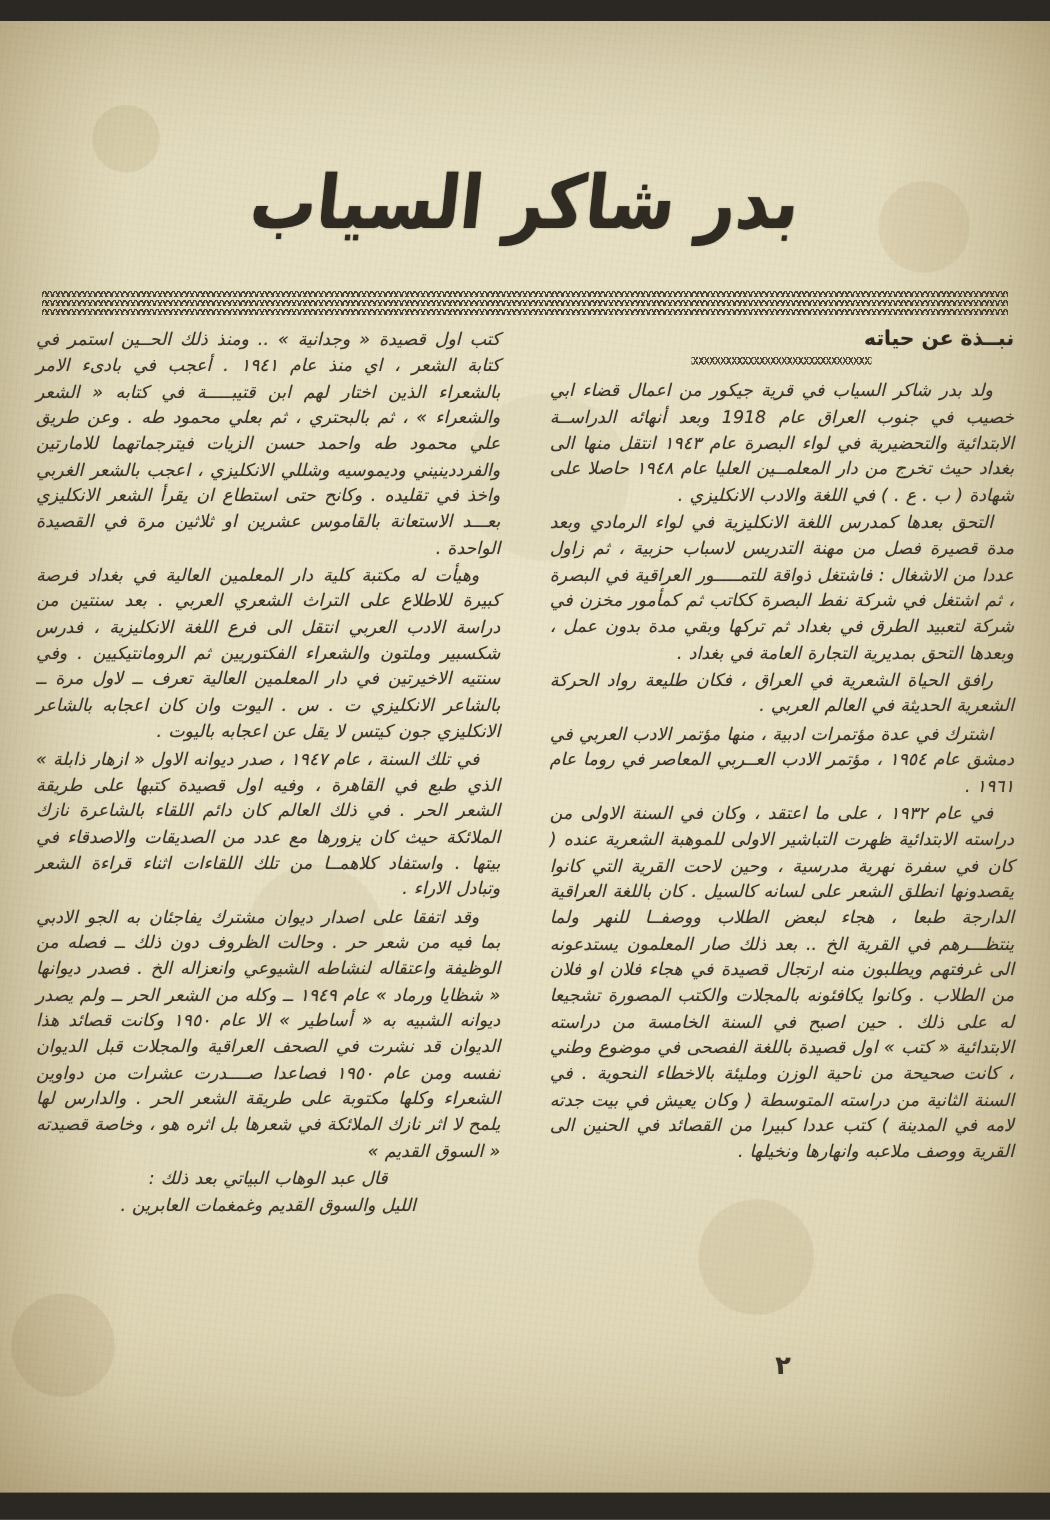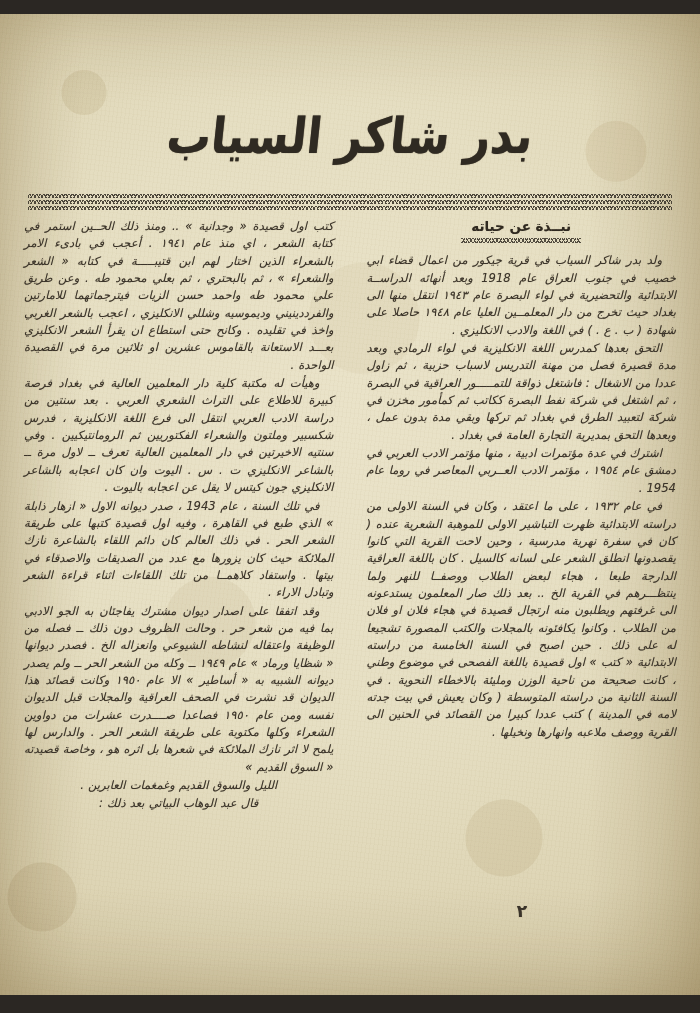--- a/index.html
+++ b/index.html
@@ -95,21 +95,21 @@
   }
   #col-right{order:1;padding-left:12px;}
   #col-left {order:2;padding-right:12px;}
   #column-divider{
     order:2;width:1px;align-self:stretch;
     background:linear-gradient(to bottom, rgba(90,78,54,0) 0%, rgba(90,78,54,.28) 6%, rgba(90,78,54,.28) 94%, rgba(90,78,54,0) 100%);
     margin:0 4px;
   }
 
   .section-heading{
-    text-align:center;
+    text-align:right;
     font-size:13.5px;font-weight:700;color:#2f2920;
     margin:0 0 3px 0;letter-spacing:.4px;
   }
   #section-heading-rule{
     width:120px;height:5px;margin:0 auto 9px auto;
     background-image:
       repeating-linear-gradient(60deg,  #3a342a 0 1px, transparent 1px 3.2px),
       repeating-linear-gradient(-60deg, #3a342a 0 1px, transparent 1px 3.2px);
     opacity:.85;
   }
@@ -160,33 +160,34 @@
     </div>
 
     <div id="columns">
 
       <div class="col" id="col-right">
         <div class="section-heading">نبــذة عن حياته</div>
         <div id="section-heading-rule"></div>
 
         <p class="para">ولد بدر شاكر السياب في قرية جيكور من اعمال قضاء ابي خصيب في جنوب العراق عام 1918 وبعد أنهائه الدراســة الابتدائية والتحضيرية في لواء البصرة عام ١٩٤٣ انتقل منها الى بغداد حيث تخرج من دار المعلمــين العليا عام ١٩٤٨ حاصلا على شهادة ( ب . ع . ) في اللغة والادب الانكليزي .</p>
         <p class="para">التحق بعدها كمدرس اللغة الانكليزية في لواء الرمادي وبعد مدة قصيرة فصل من مهنة التدريس لاسباب حزبية ، ثم زاول عددا من الاشغال : فاشتغل ذواقة للتمـــــور العراقية في البصرة ، ثم اشتغل في شركة نفط البصرة ككاتب ثم كمأمور مخزن في شركة لتعبيد الطرق في بغداد ثم تركها وبقي مدة بدون عمل ، وبعدها التحق بمديرية التجارة العامة في بغداد .</p>
-        <p class="para">اشترك في عدة مؤتمرات ادبية ، منها مؤتمر الادب العربي في دمشق عام ١٩٥٤ ، مؤتمر الادب العــربي المعاصر في روما عام 1954 .</p>
+        <p class="para">رافق الحياة الشعرية في العراق ، فكان طليعة رواد الحركة الشعرية الحديثة في العالم العربي .</p>
+        <p class="para">اشترك في عدة مؤتمرات ادبية ، منها مؤتمر الادب العربي في دمشق عام ١٩٥٤ ، مؤتمر الادب العــربي المعاصر في روما عام ١٩٦١ .</p>
         <p class="para">في عام ١٩٣٢ ، على ما اعتقد ، وكان في السنة الاولى من دراسته الابتدائية ظهرت التباشير الاولى للموهبة الشعرية عنده ( كان في سفرة نهرية مدرسية ، وحين لاحت القرية التي كانوا يقصدونها انطلق الشعر على لسانه كالسيل . كان باللغة العراقية الدارجة طبعا ، هجاء لبعض الطلاب ووصفــا للنهر ولما ينتظـــرهم في القرية الخ .. بعد ذلك صار المعلمون يستدعونه الى غرفتهم ويطلبون منه ارتجال قصيدة في هجاء فلان او فلان من الطلاب . وكانوا يكافئونه بالمجلات والكتب المصورة تشجيعا له على ذلك . حين اصبح في السنة الخامسة من دراسته الابتدائية « كتب » اول قصيدة باللغة الفصحى في موضوع وطني ، كانت صحيحة من ناحية الوزن ومليئة بالاخطاء النحوية . في السنة الثانية من دراسته المتوسطة ( وكان يعيش في بيت جدته لامه في المدينة ) كتب عددا كبيرا من القصائد في الحنين الى القرية ووصف ملاعبه وانهارها ونخيلها .</p>
       </div>
 
       <div id="column-divider"></div>
 
       <div class="col" id="col-left">
         <p class="para no-indent">كتب اول قصيدة « وجدانية » .. ومنذ ذلك الحــين استمر في كتابة الشعر ، اي منذ عام ١٩٤١ . أعجب في بادىء الامر بالشعراء الذين اختار لهم ابن قتيبـــــة في كتابه « الشعر والشعراء » ، ثم بالبحتري ، ثم بعلي محمود طه . وعن طريق علي محمود طه واحمد حسن الزيات فيترجماتهما للامارتين والفرددينيني وديموسيه وشللي الانكليزي ، اعجب بالشعر الغربي واخذ في تقليده . وكانح حتى استطاع ان يقرأ الشعر الانكليزي بعـــد الاستعانة بالقاموس عشرين او ثلاثين مرة في القصيدة الواحدة .</p>
         <p class="para">وهيأت له مكتبة كلية دار المعلمين العالية في بغداد فرصة كبيرة للاطلاع على التراث الشعري العربي . بعد سنتين من دراسة الادب العربي انتقل الى فرع اللغة الانكليزية ، فدرس شكسبير وملتون والشعراء الفكتوريين ثم الرومانتيكيين . وفي سنتيه الاخيرتين في دار المعلمين العالية تعرف ــ لاول مرة ــ بالشاعر الانكليزي ت . س . اليوت وان كان اعجابه بالشاعر الانكليزي جون كيتس لا يقل عن اعجابه باليوت .</p>
-        <p class="para">في تلك السنة ، عام 1943 ، صدر ديوانه الاول « ازهار ذابلة » الذي طبع في القاهرة ، وفيه اول قصيدة كتبها على طريقة الشعر الحر . في ذلك العالم كان دائم اللقاء بالشاعرة نازك الملائكة حيث كان يزورها مع عدد من الصديقات والاصدقاء في بيتها . واستفاد كلاهمــا من تلك اللقاءات اثناء قراءة الشعر وتبادل الاراء .</p>
+        <p class="para">في تلك السنة ، عام ١٩٤٧ ، صدر ديوانه الاول « ازهار ذابلة » الذي طبع في القاهرة ، وفيه اول قصيدة كتبها على طريقة الشعر الحر . في ذلك العالم كان دائم اللقاء بالشاعرة نازك الملائكة حيث كان يزورها مع عدد من الصديقات والاصدقاء في بيتها . واستفاد كلاهمــا من تلك اللقاءات اثناء قراءة الشعر وتبادل الاراء .</p>
         <p class="para">وقد اتفقا على اصدار ديوان مشترك يفاجئان به الجو الادبي بما فيه من شعر حر . وحالت الظروف دون ذلك ــ فصله من الوظيفة واعتقاله لنشاطه الشيوعي وانعزاله الخ . فصدر ديوانها « شظايا ورماد » عام ١٩٤٩ ــ وكله من الشعر الحر ــ ولم يصدر ديوانه الشبيه به « أساطير » الا عام ١٩٥٠ وكانت قصائد هذا الديوان قد نشرت في الصحف العراقية والمجلات قبل الديوان نفسه ومن عام ١٩٥٠ فصاعدا صــــدرت عشرات من دواوين الشعراء وكلها مكتوبة على طريقة الشعر الحر . والدارس لها يلمح لا اثر نازك الملائكة في شعرها بل اثره هو ، وخاصة قصيدته « السوق القديم »</p>
+        <p class="para centered">قال عبد الوهاب البياتي بعد ذلك :</p>
         <p class="para centered">الليل والسوق القديم وغمغمات العابرين .</p>
-        <p class="para centered">قال عبد الوهاب البياتي بعد ذلك :</p>
       </div>
 
     </div>
 
     <div id="page-number">
       <span id="page-number-inner">٢</span>
     </div>
 
   </div>
 </div>

